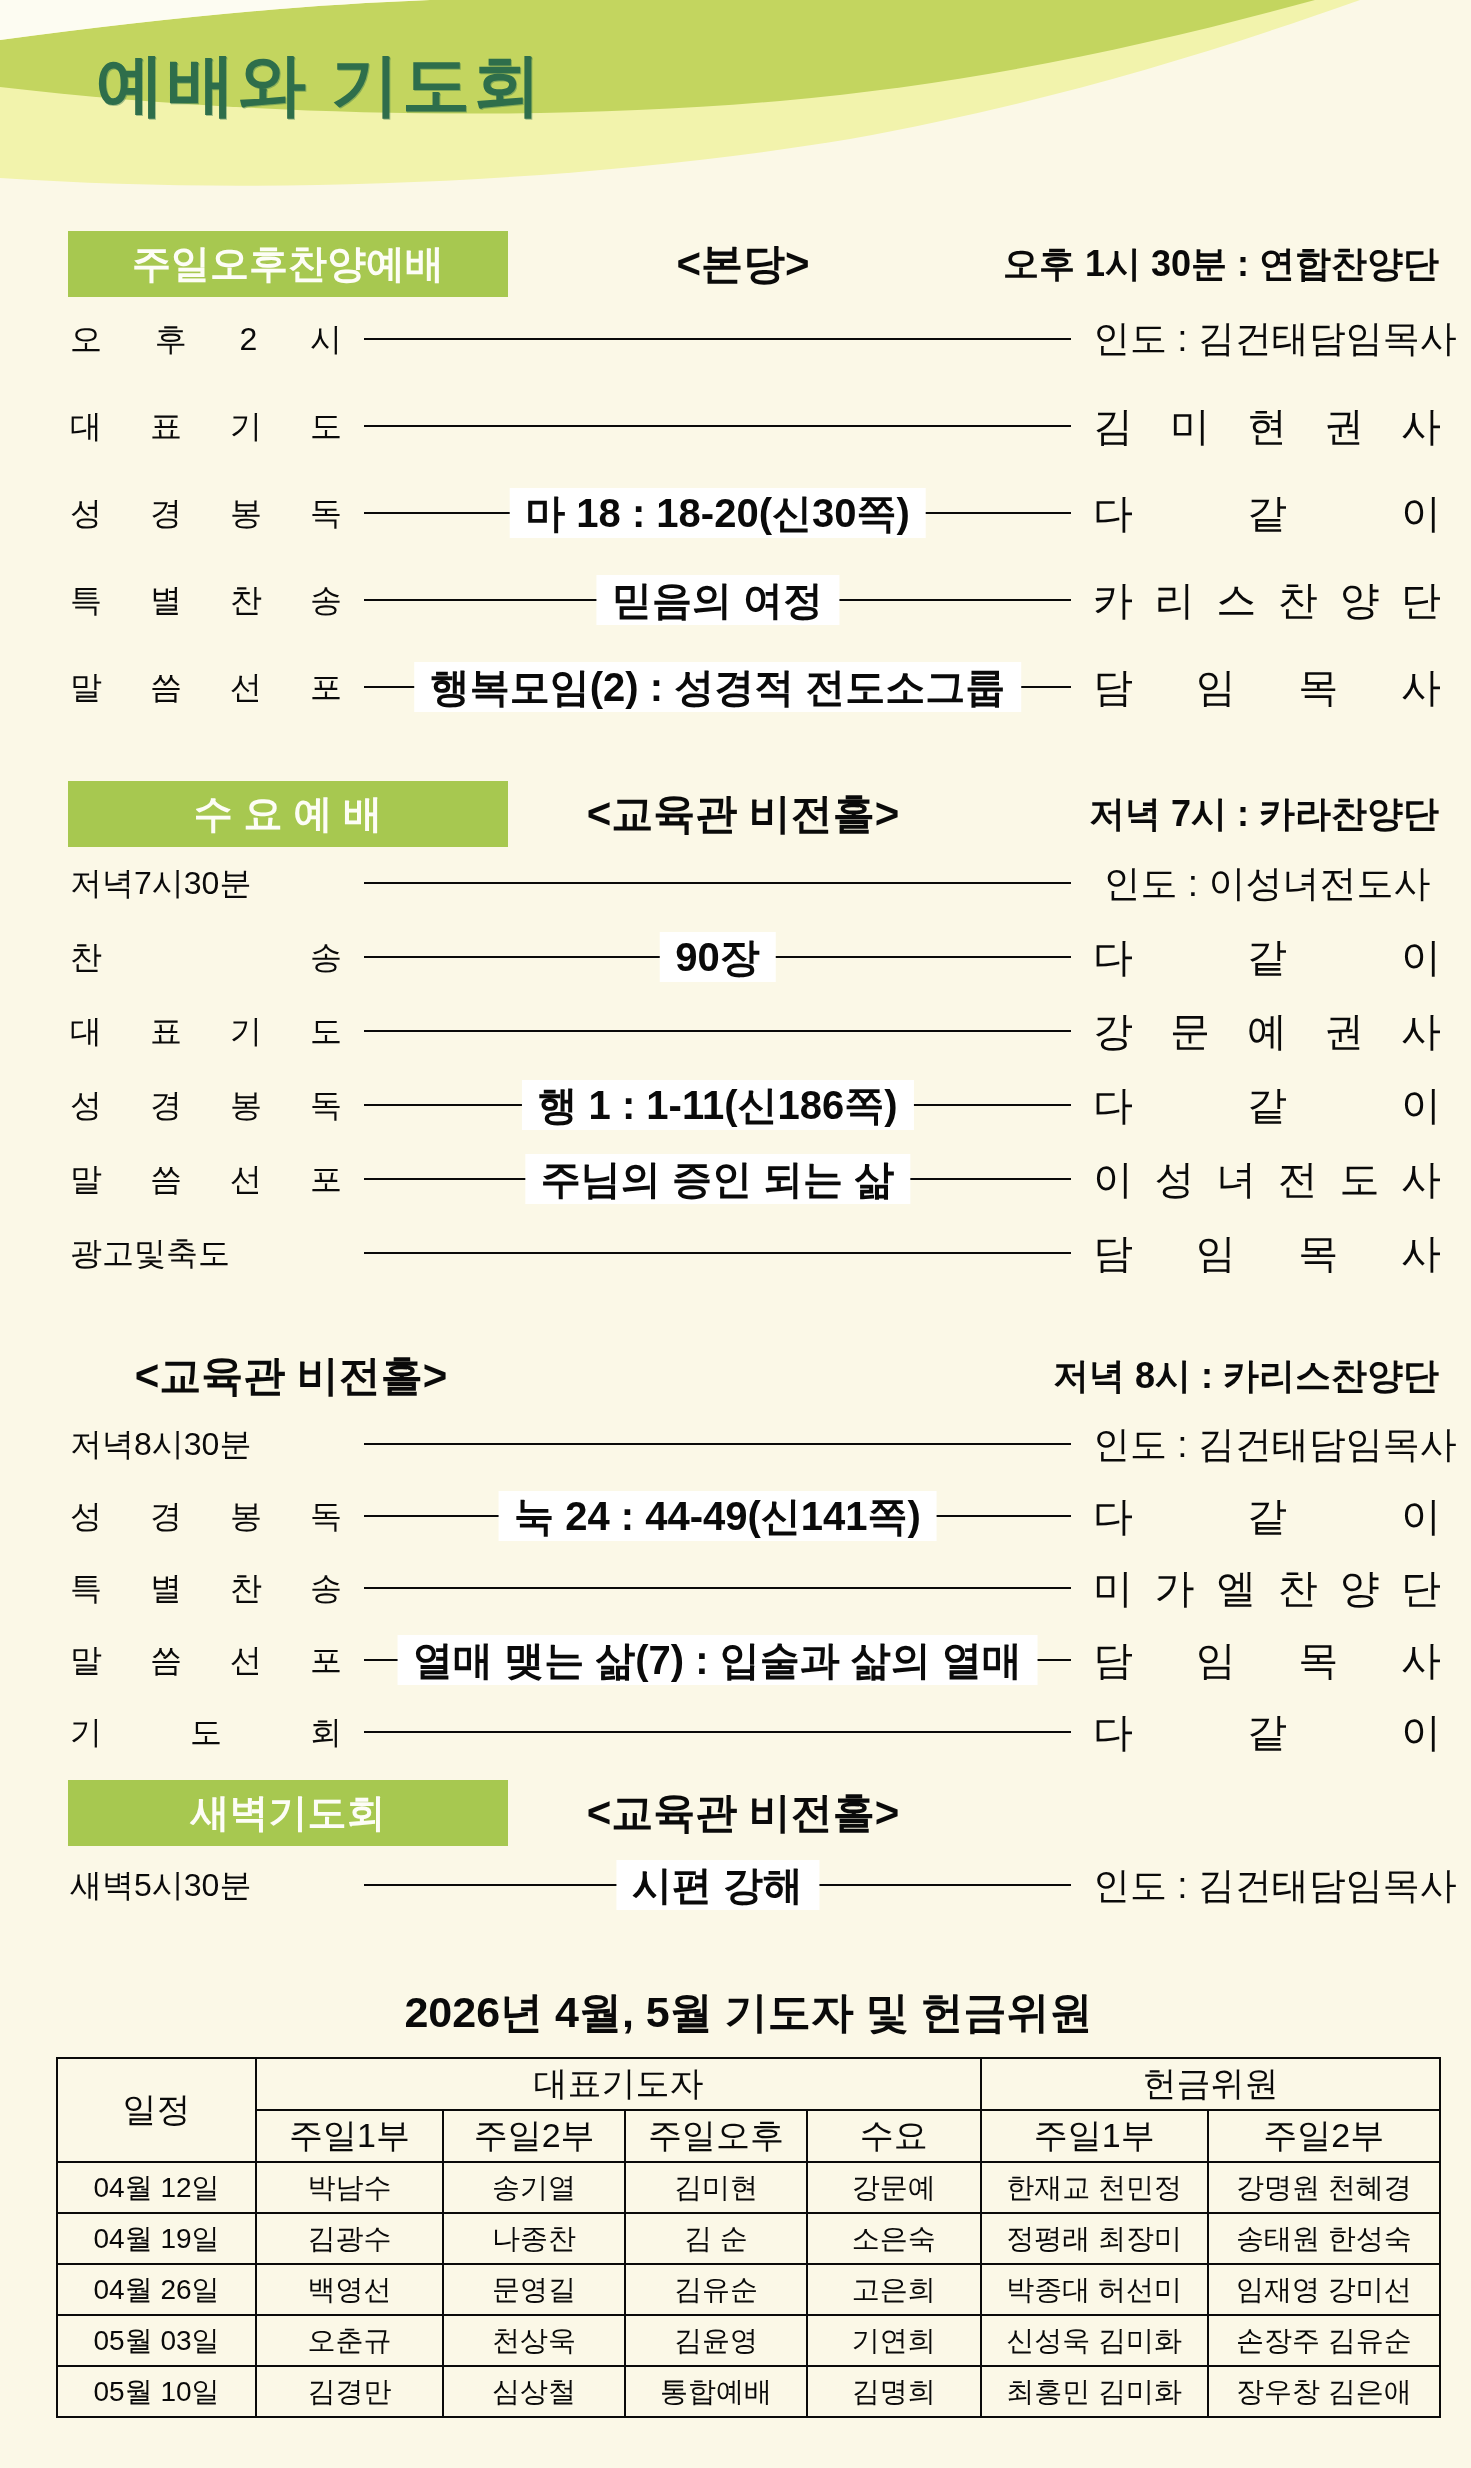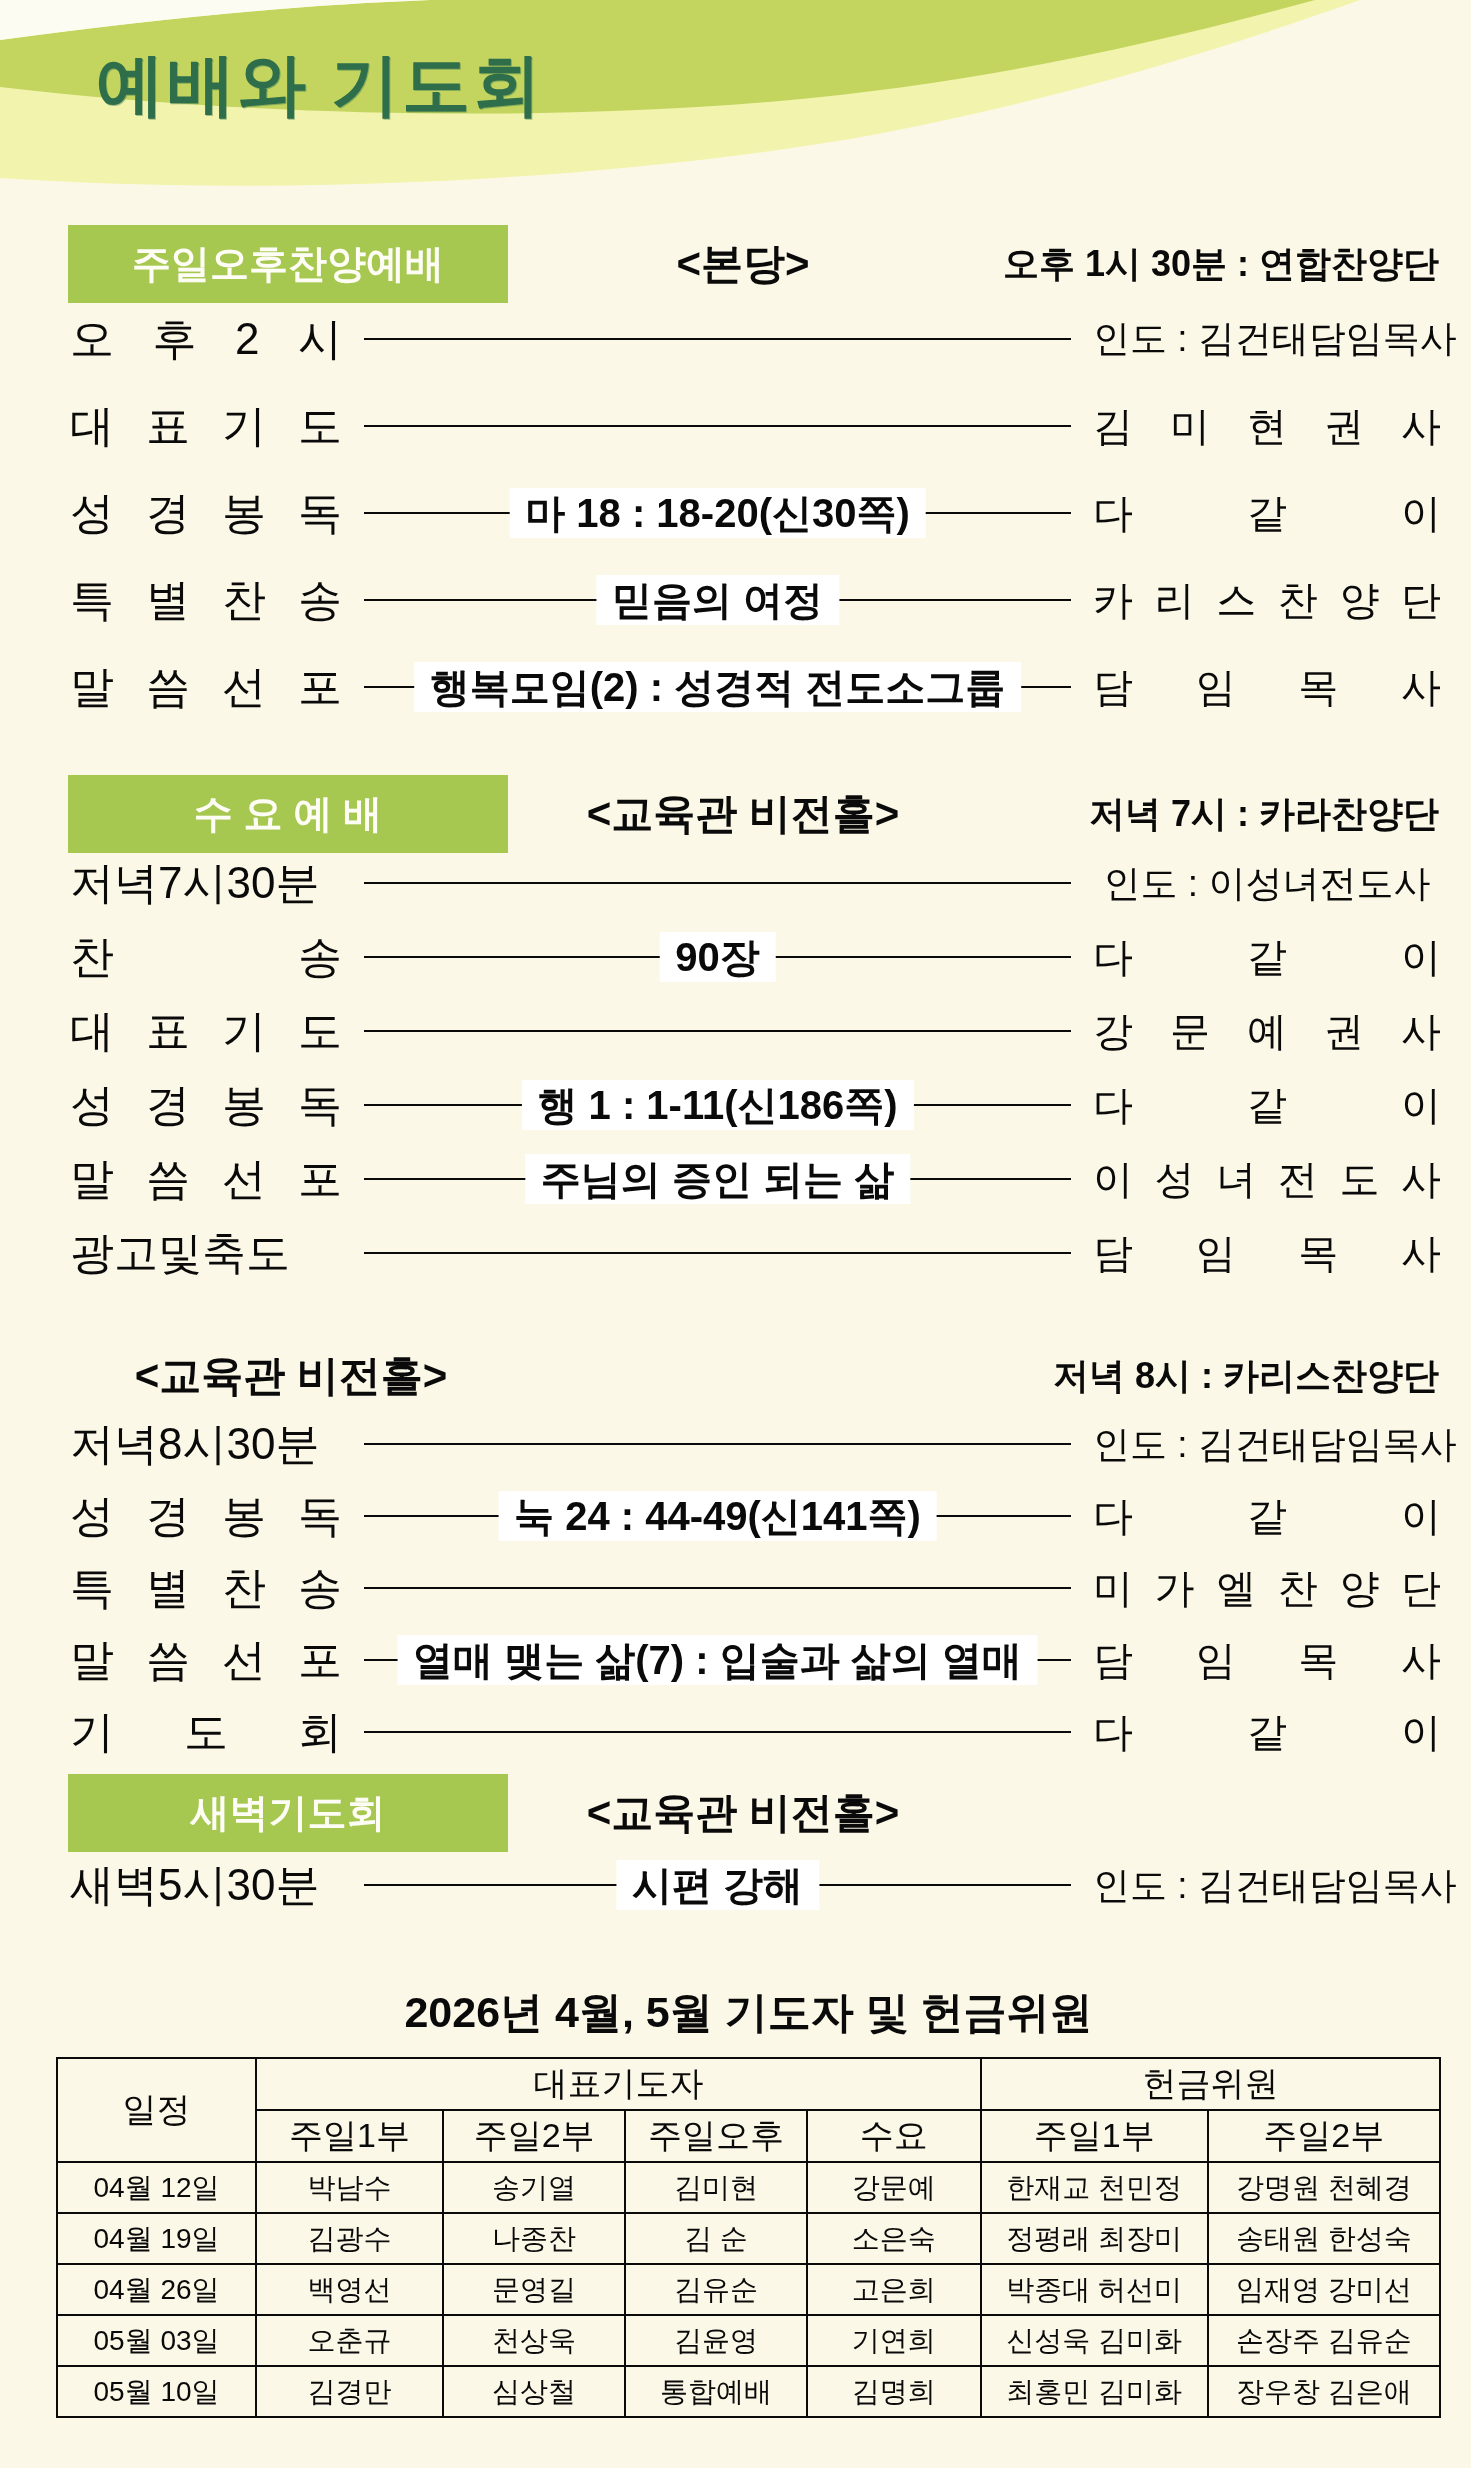--- a/index.html
+++ b/index.html
@@ -32,36 +32,36 @@
     white-space:nowrap;
   }
   
   .content{padding:0 30px 0 56px;}
   .sec-head{display:flex;align-items:center;height:62px;}
   .sec-head.h1{margin-top:8px;}
   .sec-head.h2{margin-top:52px;height:64px;}
   .sec-head.h3{margin-top:54px;height:64px;}
   .sec-head.h4{margin-top:13px;height:64px;}
   .badge{
-    width:440px;height:78px;margin-left:12px;
+    width:440px;height:66px;margin-left:12px;
     background:var(--badge-green);
     color:#fdfdf6;font-size:39px;font-weight:700;
     display:flex;align-items:center;justify-content:center;
     white-space:nowrap;
   }
   .venue{width:470px;text-align:center;font-size:42px;font-weight:800;white-space:nowrap;}
   .sched{flex:1;text-align:right;font-size:36px;font-weight:800;white-space:nowrap;padding-right:2px;}
   .row{display:flex;align-items:center;}
   .s1 .row{height:87px;}
   .s2 .row{height:74px;}
   .s3 .row{height:72px;}
   .s4 .row{height:80px;}
   .label{
     width:272px;margin-left:14px;
-    font-size:44px;line-height:1;
+    font-size:32px;line-height:1;
     text-align:justify;text-align-last:justify;
     white-space:normal;
   }
   .mid{flex:1;height:2px;background:var(--ink);position:relative;margin:0 22px;}
   .center{
     position:absolute;left:50%;top:50%;transform:translate(-50%,-50%);
     background:var(--highlight);
     padding:3px 16px;
     font-size:40px;font-weight:800;white-space:nowrap;line-height:1.1;
   }

